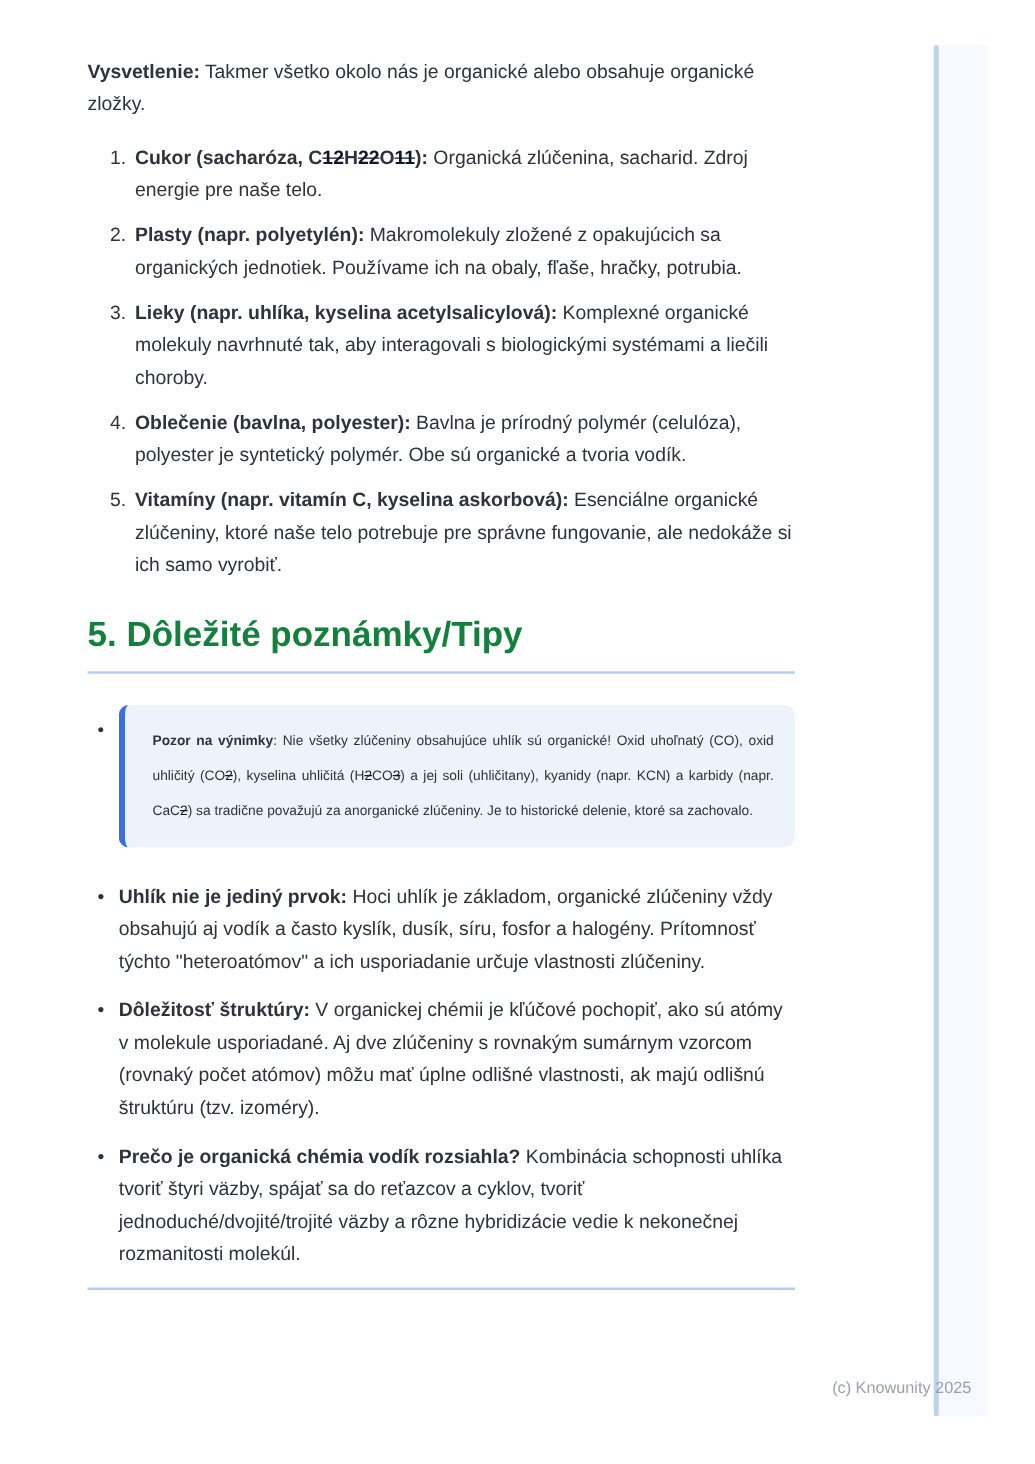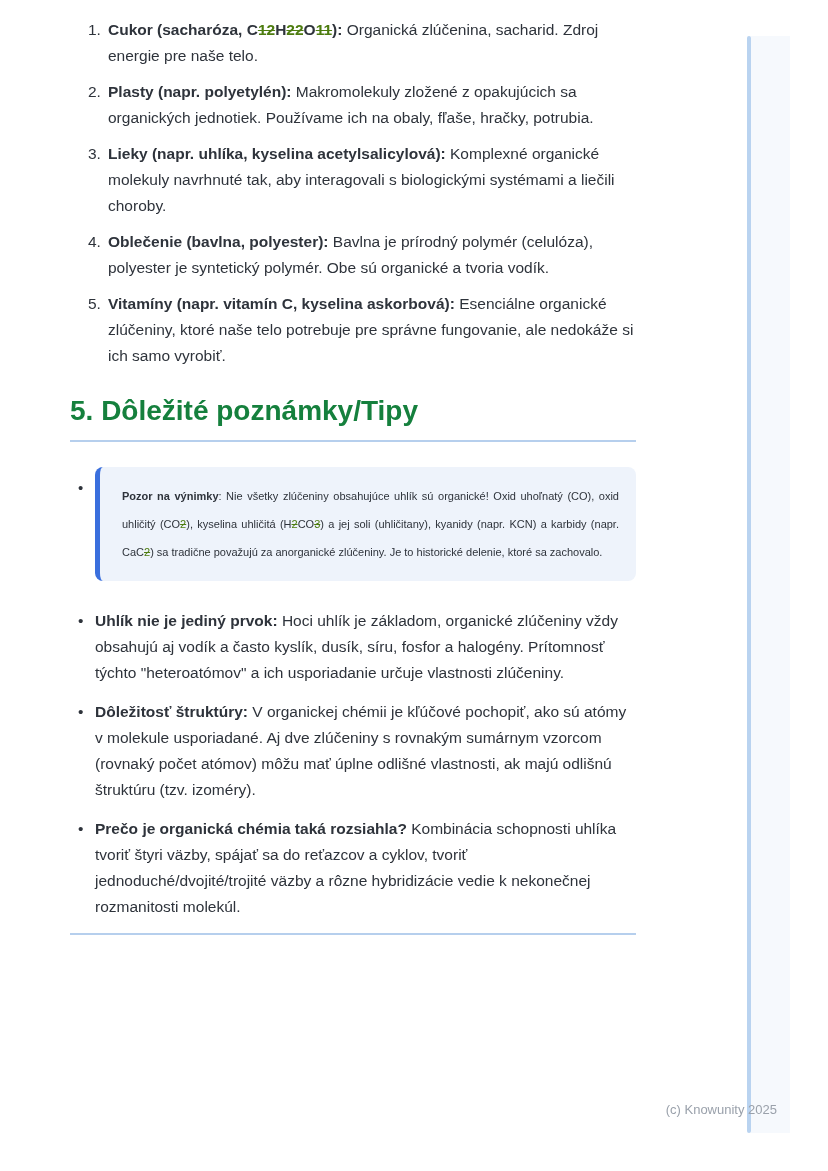--- a/index.html
+++ b/index.html
@@ -4,21 +4,21 @@
 <style>
   html,body { margin:0; padding:0; background:#ffffff; }
   .page {
     position:relative; width:828px; height:1171px; background:#ffffff;
     overflow:hidden; font-family:"Liberation Sans", sans-serif; color:#2e333b;
   }
   .content { position:absolute; left:70px; top:0; width:566px; }
 
   .intro { margin:45px 0 0; font-size:15.5px; line-height:26px; }
   .b { font-weight:700; }
-  .strike { text-decoration:line-through; color:#4d7c0f; }
+  .strike { text-decoration:line-through; color:#0f172a; }
 
   .olist { margin:17px 0 0 18px; }
   .oitem { display:flex; margin-bottom:10px; font-size:15.5px; line-height:26px; }
   .onum { flex:none; width:20px; }
   .otext { flex:1; }
 
   .h2 { color:#15803d; font-size:28px; font-weight:700; margin:26px 0 0; }
   .rule { height:2px; background:#b6cfed; border:none; margin:13px 0 0; width:566px; }
 
   .callout-row { position:relative; margin:25px 0 0 25px; }
@@ -37,20 +37,21 @@
 
   .scroll-track { position:absolute; left:751px; top:36px; width:39px; height:1097px; background:#f6f9fd; z-index:1; }
   .scroll-line  { position:absolute; left:747px; top:36px; width:4px;  height:1097px; background:#b9d3f0; border-radius:2px; z-index:2; }
 </style>
 </head>
 <body>
 
 <div class="page">
   <div class="content">
 
+    <p class="intro"><span class="b">Vysvetlenie:</span><span> Takmer všetko okolo nás je organické alebo obsahuje organické zložky.</span></p>
 
     <div class="olist">
       <div class="oitem">
         <span class="onum">1.</span>
         <span class="otext"><span class="b">Cukor (sacharóza, C</span><span class="b strike">12</span><span class="b">H</span><span class="b strike">22</span><span class="b">O</span><span class="b strike">11</span><span class="b">): </span><span>Organická zlúčenina, sacharid. Zdroj energie pre naše telo.</span></span>
       </div>
       <div class="oitem">
         <span class="onum">2.</span>
         <span class="otext"><span class="b">Plasty (napr. polyetylén): </span><span>Makromolekuly zložené z opakujúcich sa organických jednotiek. Používame ich na obaly, fľaše, hračky, potrubia.</span></span>
       </div>
@@ -73,21 +74,21 @@
 
     <div class="callout-row">
       <div class="callout">
         <p><span class="b">Pozor na výnimky</span><span>: Nie všetky zlúčeniny obsahujúce uhlík sú organické! Oxid uhoľnatý (CO), oxid uhličitý (CO</span><span class="strike">2</span><span>), kyselina uhličitá (H</span><span class="strike">2</span><span>CO</span><span class="strike">3</span><span>) a jej soli (uhličitany), kyanidy (napr. KCN) a karbidy (napr. CaC</span><span class="strike">2</span><span>) sa tradične považujú za anorganické zlúčeniny. Je to historické delenie, ktoré sa zachovalo.</span></p>
       </div>
     </div>
 
     <div class="bullets">
       <div class="bitem"><span class="b">Uhlík nie je jediný prvok: </span><span>Hoci uhlík je základom, organické zlúčeniny vždy obsahujú aj vodík a často kyslík, dusík, síru, fosfor a halogény. Prítomnosť týchto "heteroatómov" a ich usporiadanie určuje vlastnosti zlúčeniny.</span></div>
       <div class="bitem"><span class="b">Dôležitosť štruktúry: </span><span>V organickej chémii je kľúčové pochopiť, ako sú atómy v molekule usporiadané. Aj dve zlúčeniny s rovnakým sumárnym vzorcom (rovnaký počet atómov) môžu mať úplne odlišné vlastnosti, ak majú odlišnú štruktúru (tzv. izoméry).</span></div>
-      <div class="bitem"><span class="b">Prečo je organická chémia taká rozsiahla? </span><span>Kombinácia schopnosti uhlíka tvoriť štyri väzby, spájať sa do reťazcov a cyklov, tvoriť jednoduché/dvojité/trojité väzby a rôzne hybridizácie vedie k nekonečnej rozmanitosti molekúl.</span></div>
+      <div class="bitem"><span class="b">Prečo je organická chémia vodík rozsiahla? </span><span>Kombinácia schopnosti uhlíka tvoriť štyri väzby, spájať sa do reťazcov a cyklov, tvoriť jednoduché/dvojité/trojité väzby a rôzne hybridizácie vedie k nekonečnej rozmanitosti molekúl.</span></div>
     </div>
 
     <hr class="rule">
 
   </div>
 
   <div class="scroll-track"></div>
   <div class="scroll-line"></div>
 
   <div class="footer">(c) Knowunity 2025</div>

